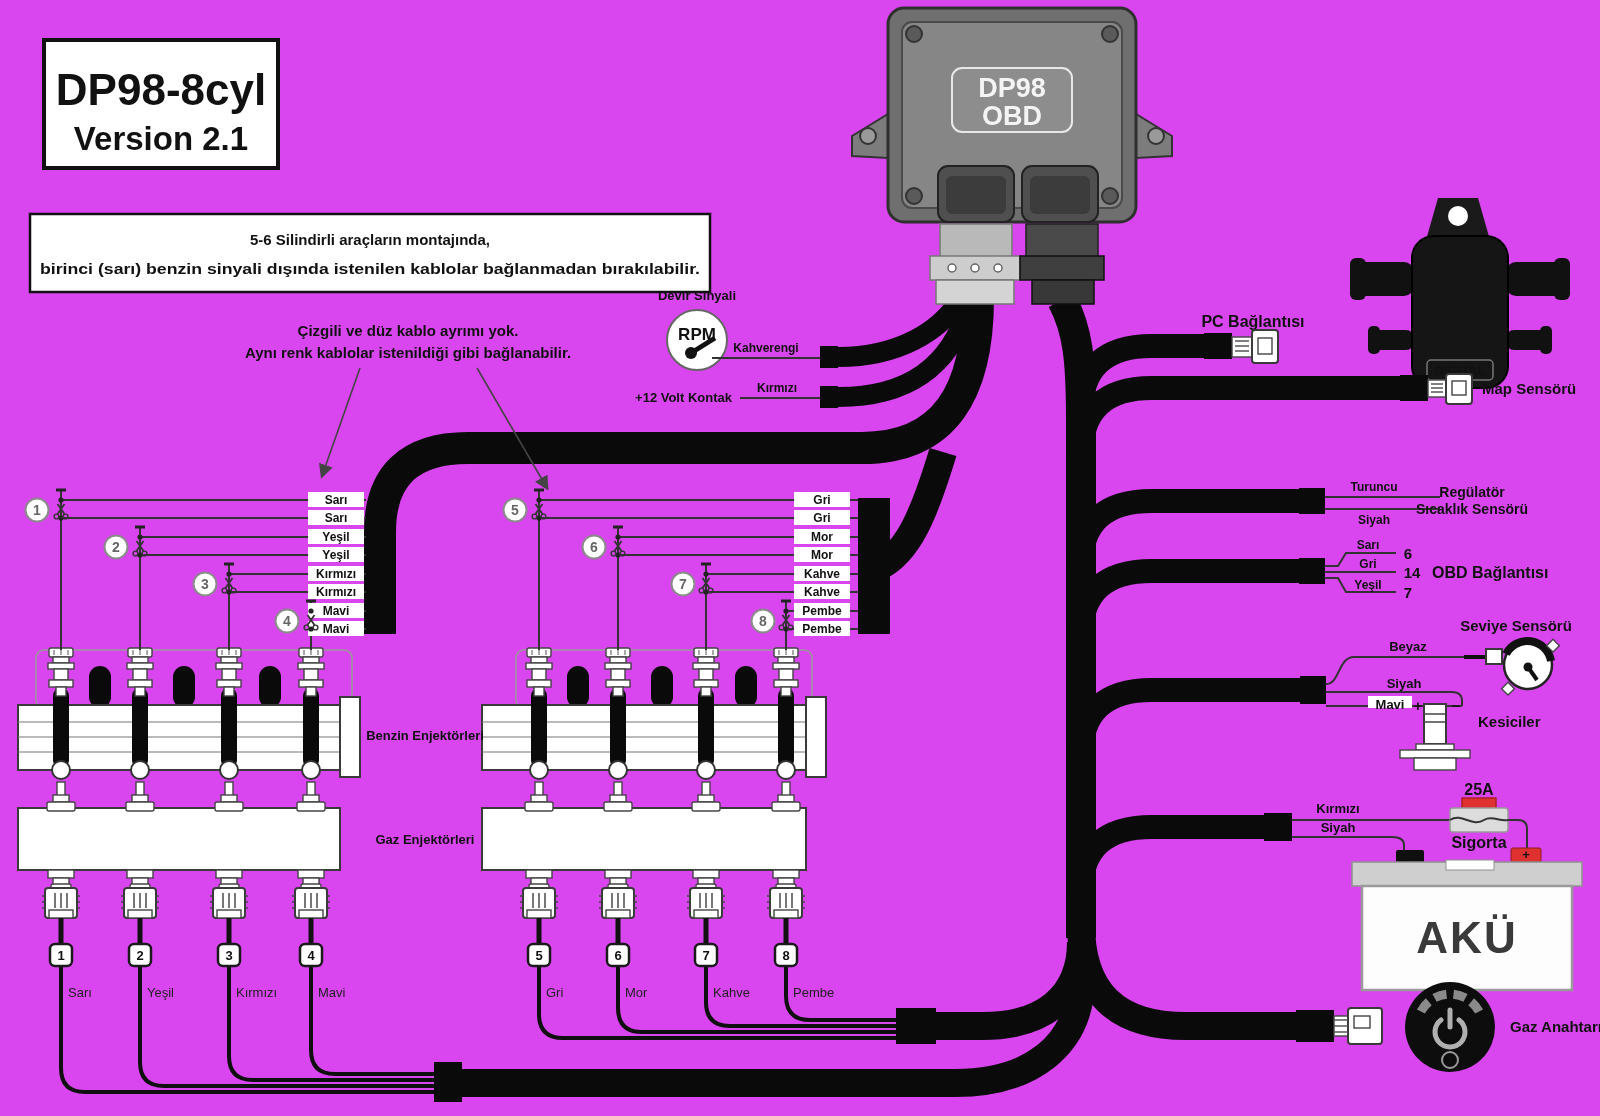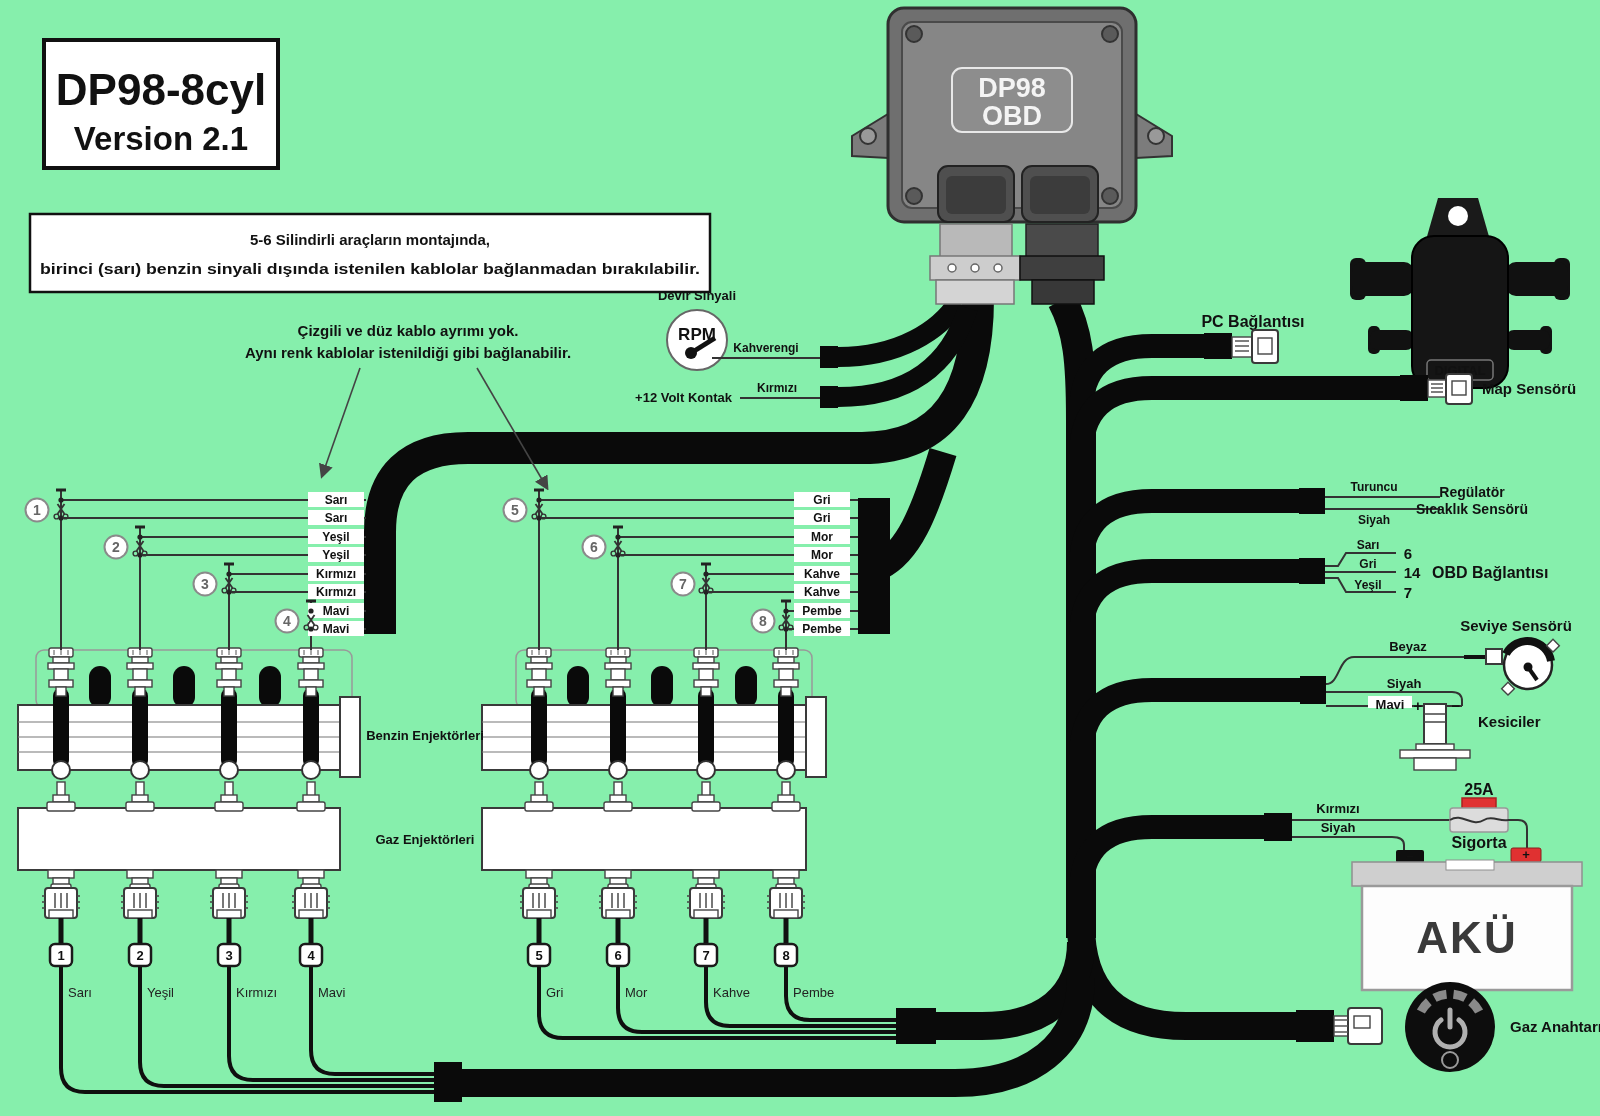--- a/index.html
+++ b/index.html
@@ -1,16 +1,16 @@
 <!DOCTYPE html>
 <html><head>
 <meta charset="utf-8">
 <style>
   html,body{margin:0;padding:0;background:#fff;}
-  #stage{width:1600px;height:1116px;position:relative;background:#86efac;}
+  #stage{width:1600px;height:1116px;position:relative;background:#d946ef;}
   svg{display:block;}
   text{font-family:"Liberation Sans",sans-serif;fill:#111;}
   .c{text-anchor:middle}.r{text-anchor:end}
   .t44{font-size:44px;font-weight:700}
   .t33{font-size:33px;font-weight:700}
   .b15n{font-size:15px;font-weight:700}
   .b12{font-size:12px;font-weight:700}
   .b13{font-size:13px;font-weight:700}
   .b14{font-size:14px;font-weight:700}
   .b15{font-size:15px;font-weight:700}

